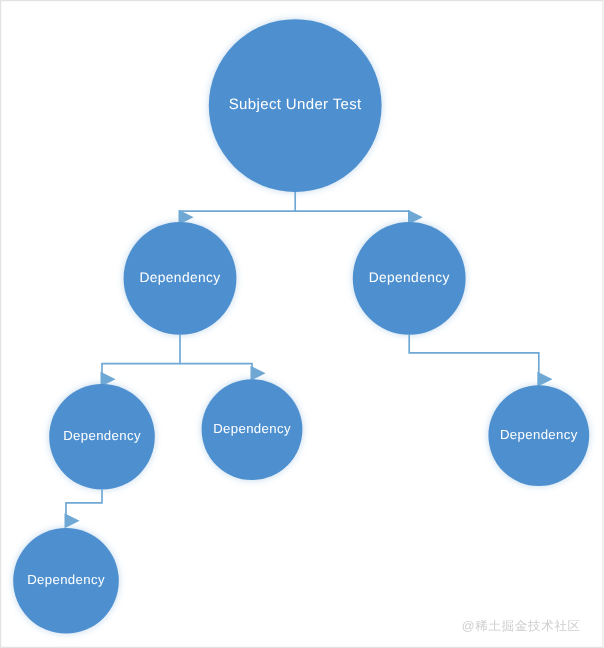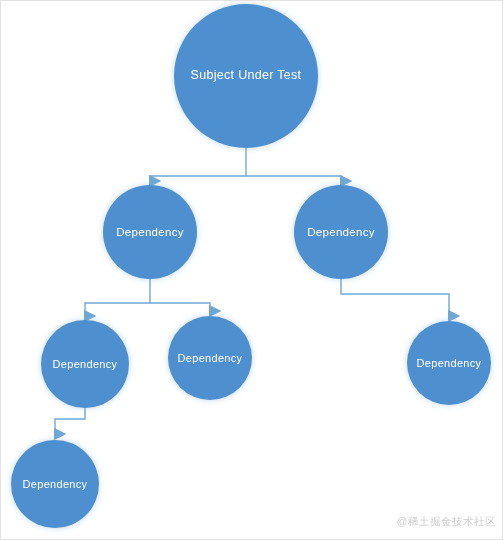--- a/index.html
+++ b/index.html
@@ -44,21 +44,21 @@
     line-height: 1.1;
     white-space: nowrap;
     user-select: none;
   }
   .node-root .node-label { font-size: 12.5px; }
   .node-l2 .node-label { font-size: 11.5px; }
   .node-l3 .node-label { font-size: 11px; }
   .node-l4 .node-label { font-size: 11px; }
   #watermark {
     position: absolute;
-    right: 6px;
+    right: 18px;
     bottom: 10px;
     font-size: 10.5px;
     color: #cfcfcf;
     letter-spacing: 0.5px;
     user-select: none;
   }
 </style>
 </head>
 <body>
 
@@ -78,21 +78,21 @@
 
       <path d="M 149 278 L 149 302 L 84 302 L 84 315" marker-end="url(#arrow)"></path>
       <path d="M 149 302 L 209 302 L 209 310" marker-end="url(#arrow)"></path>
 
       <path d="M 340 278 L 340 293 L 448 293 L 448 315" marker-end="url(#arrow)"></path>
 
       <path d="M 84 407 L 84 418 L 54 418 L 54 433" marker-end="url(#arrow)"></path>
     </g>
   </svg>
 
-  <div class="node node-root" style="left:173px; top:3px; width:144px; height:144px;">
+  <div class="node node-root" style="left:173px; top:15px; width:144px; height:144px;">
     <span class="node-label">Subject Under Test</span>
   </div>
 
   <div class="node node-l2" style="left:102px; top:184px; width:94px; height:94px;">
     <span class="node-label">Dependency</span>
   </div>
 
   <div class="node node-l2" style="left:293px; top:184px; width:94px; height:94px;">
     <span class="node-label">Dependency</span>
   </div>

